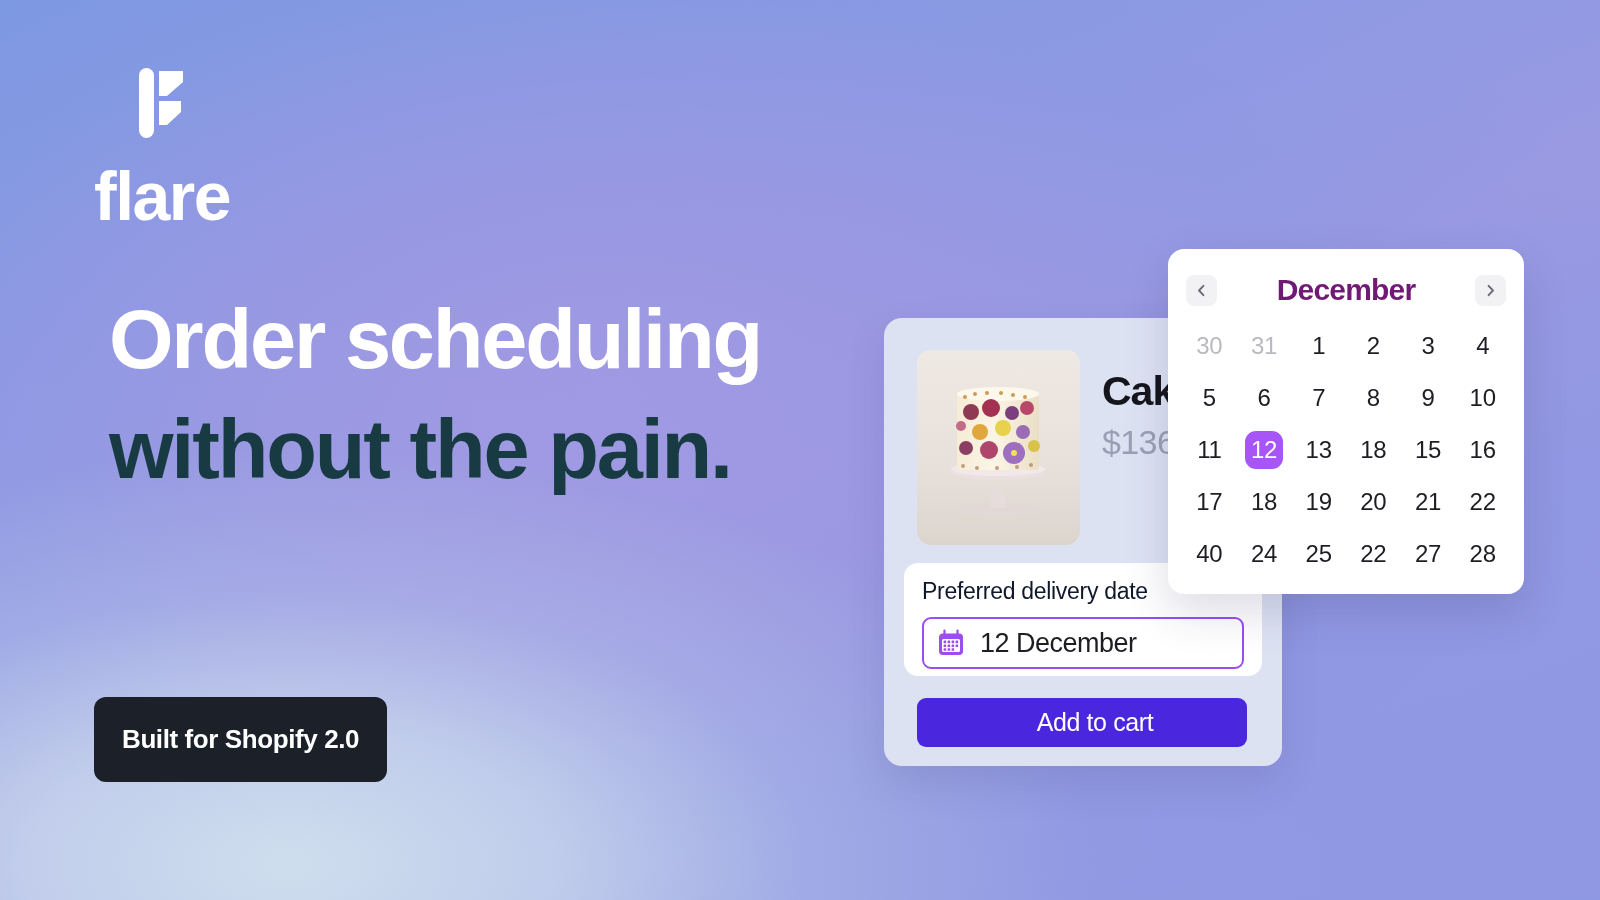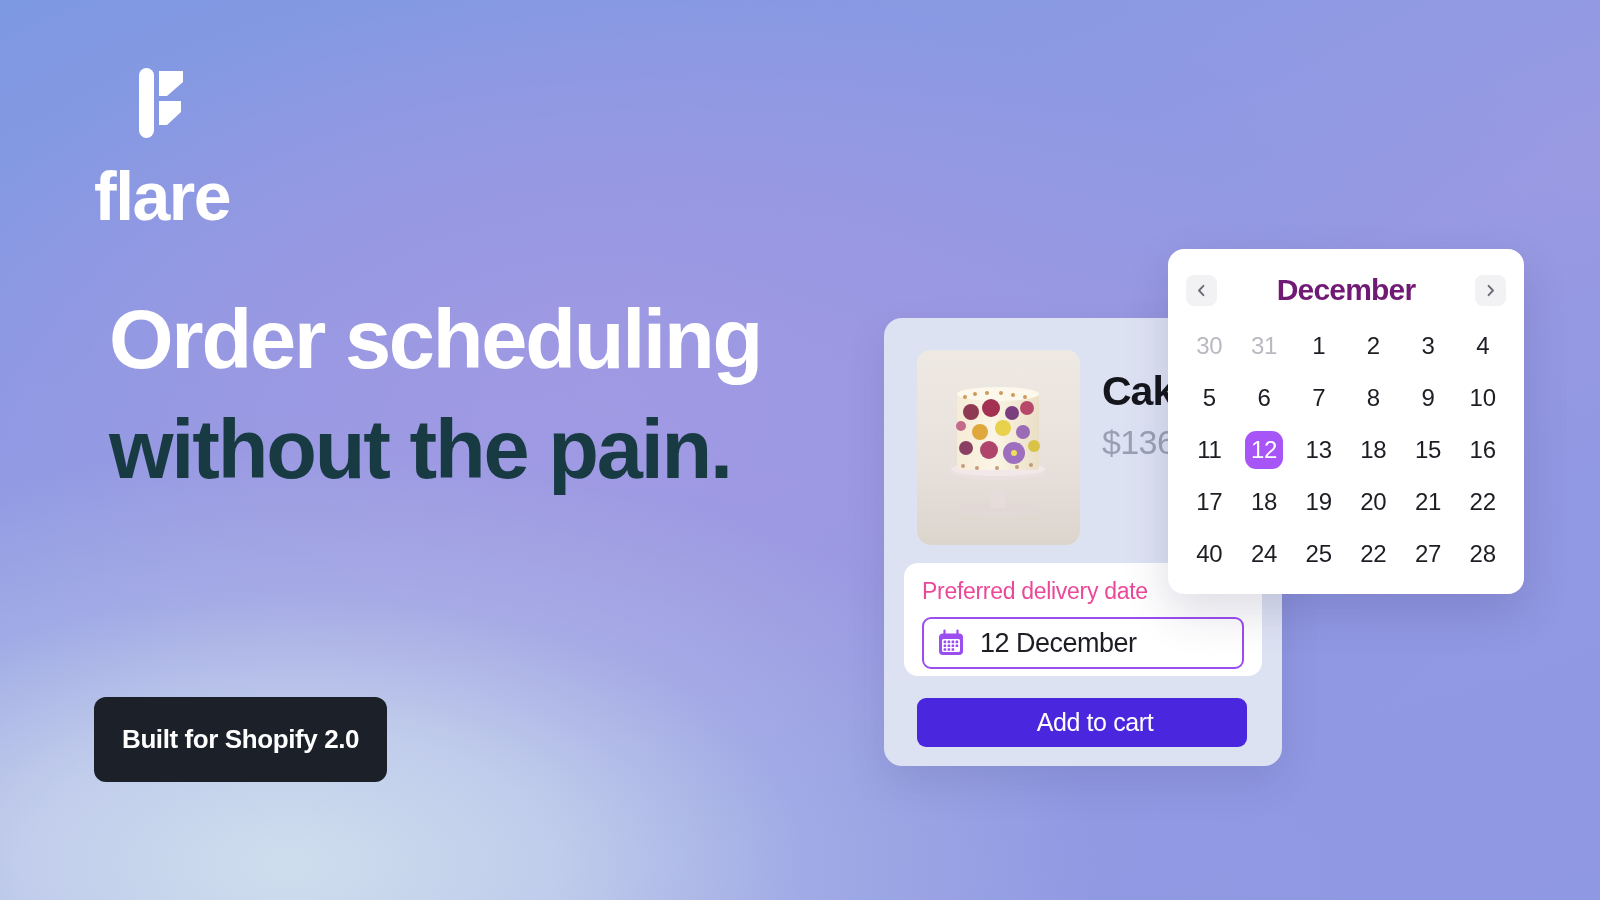--- a/index.html
+++ b/index.html
@@ -136,21 +136,21 @@
     left: 20px;
     top: 245px;
     width: 358px;
     height: 113px;
     background: #ffffff;
     border-radius: 14px;
     padding: 17px 18px 0 18px;
   }
   .delivery-label {
     font-size: 23px;
-    color: #ec4899;
+    color: #0f172a;
     letter-spacing: -0.3px;
     line-height: 1;
   }
   .date-input {
     margin-top: 14px;
     height: 52px;
     border: 2px solid #9b4df0;
     border-radius: 9px;
     display: flex;
     align-items: center;

